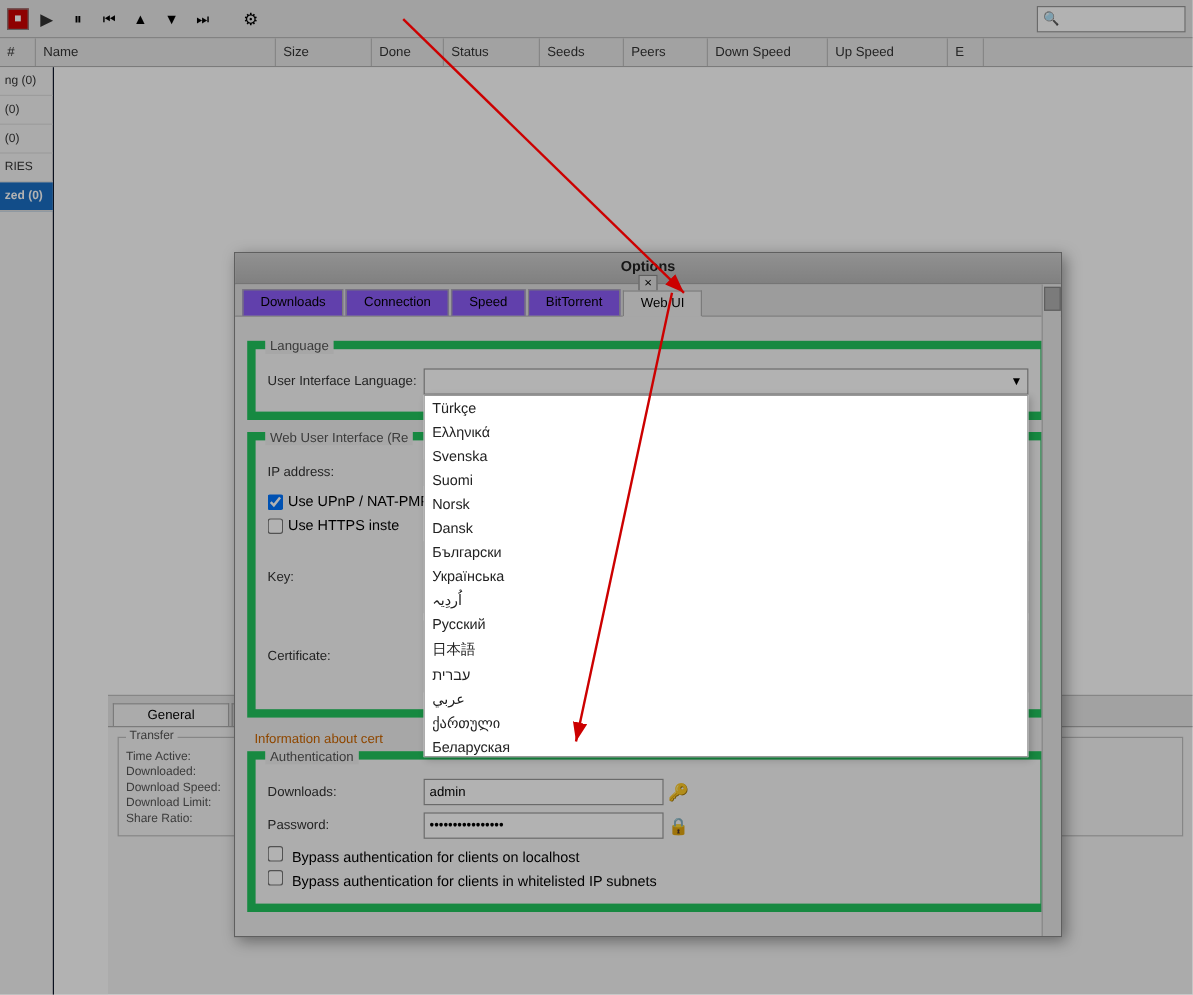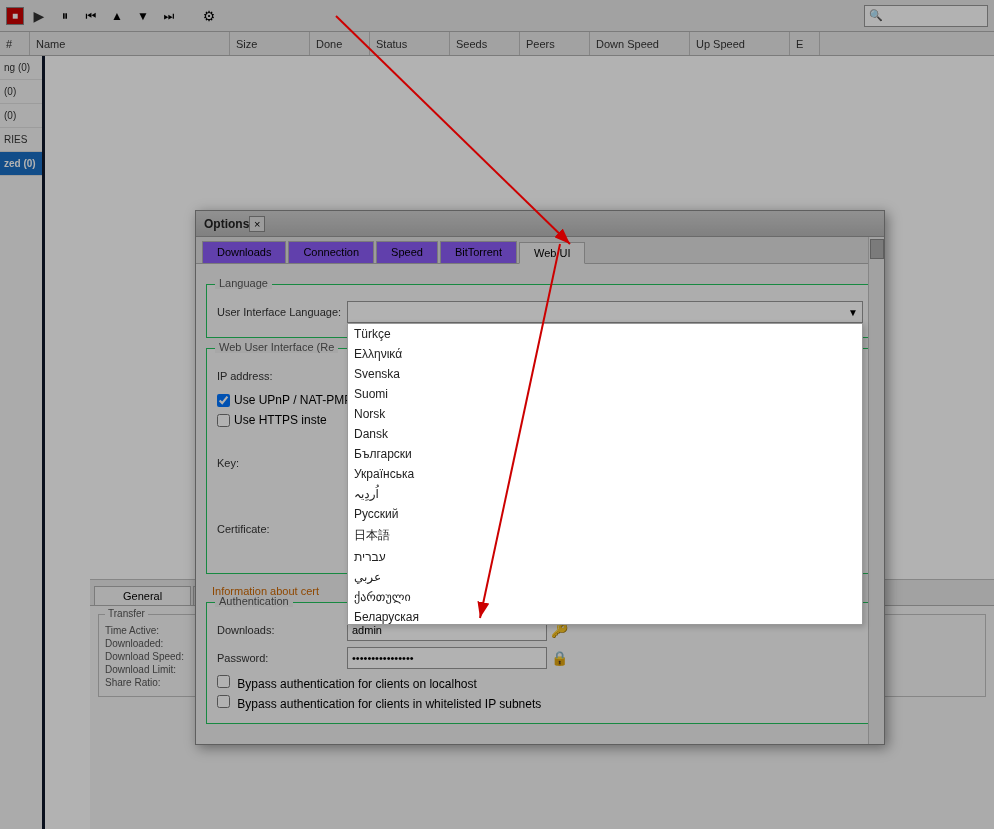--- a/index.html
+++ b/index.html
@@ -65,21 +65,21 @@
     }
 
     
     .main-area {
       display: flex;
       height: calc(829px - 56px);
     }
     .sidebar {
       width: 45px;
       background: #f5f5f5;
-      border-right: 3px solid #0f172a;
+      border-right: 1px solid #0f172a;
       display: flex;
       flex-direction: column;
     }
     .sidebar-item {
       padding: 6px 4px;
       font-size: 10px;
       color: #333;
       border-bottom: 1px solid #e0e0e0;
       cursor: pointer;
     }
@@ -147,21 +147,23 @@
       position: absolute;
       top: 210px;
       left: 195px;
     }
     .dialog-titlebar {
       background: linear-gradient(to bottom, #d0d0d0, #b8b8b8);
       border-bottom: 1px solid #999;
       padding: 4px 8px;
       display: flex;
       align-items: center;
+      justify-content: space-between;
       height: 26px;
+      flex-direction: column;
     }
     .dialog-title {
       font-size: 12px;
       font-weight: bold;
       color: #222;
     }
     .dialog-close {
       width: 16px;
       height: 16px;
       background: #e0e0e0;
@@ -198,21 +200,21 @@
 
     
     .dialog-content {
       padding: 10px;
       background: #f0f0f0;
       position: relative;
     }
 
     
     .group-box {
-      border: 1px solid #22c55e;
+      border: 7px solid #22c55e;
       margin-bottom: 10px;
       background: #f8f8f8;
       position: relative;
     }
     .group-box-title {
       position: absolute;
       top: -8px;
       left: 8px;
       background: #f0f0f0;
       padding: 0 4px;

